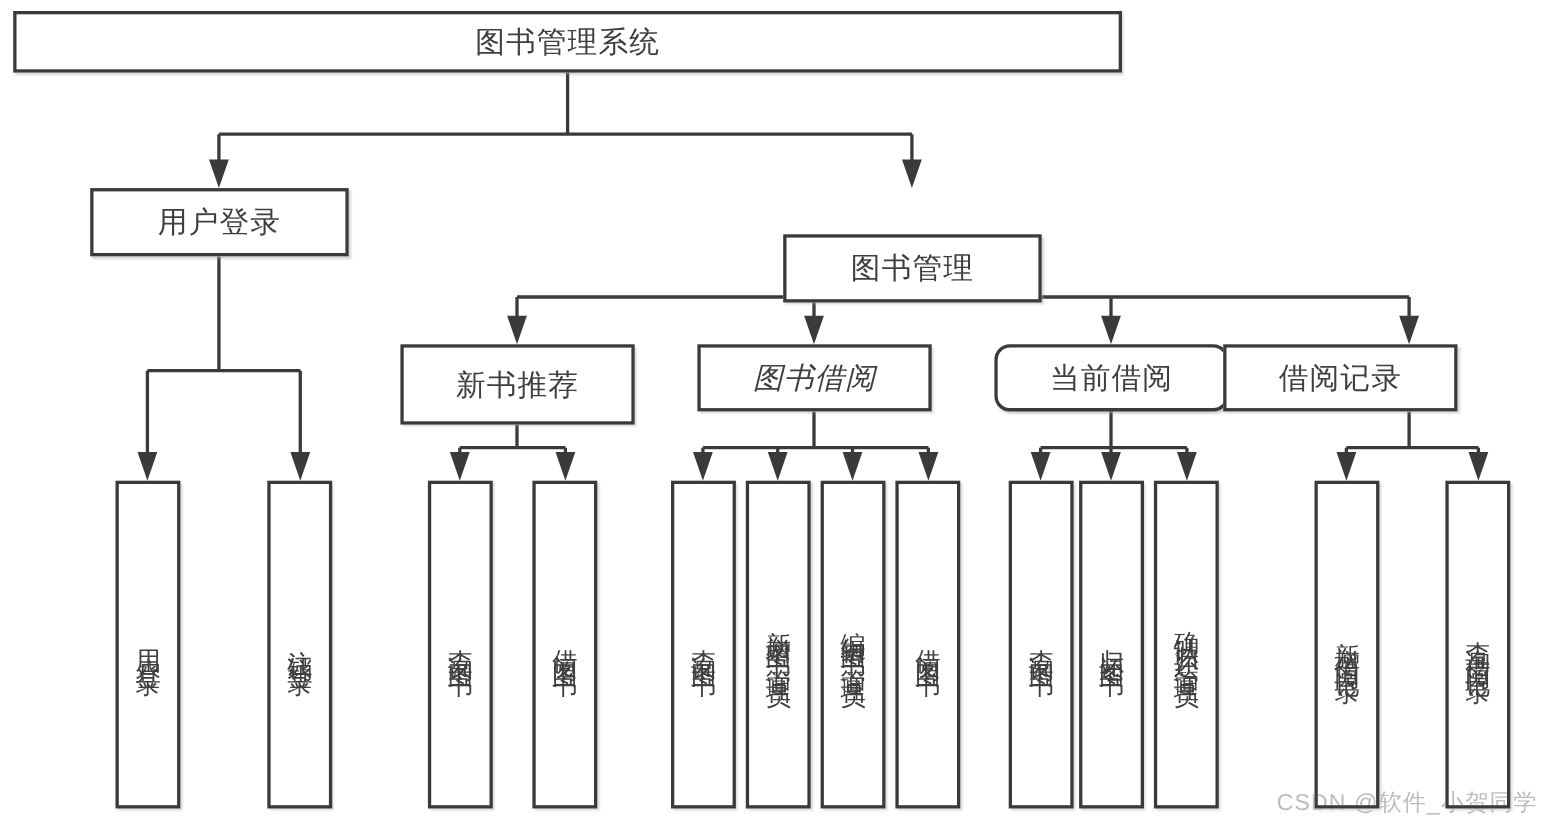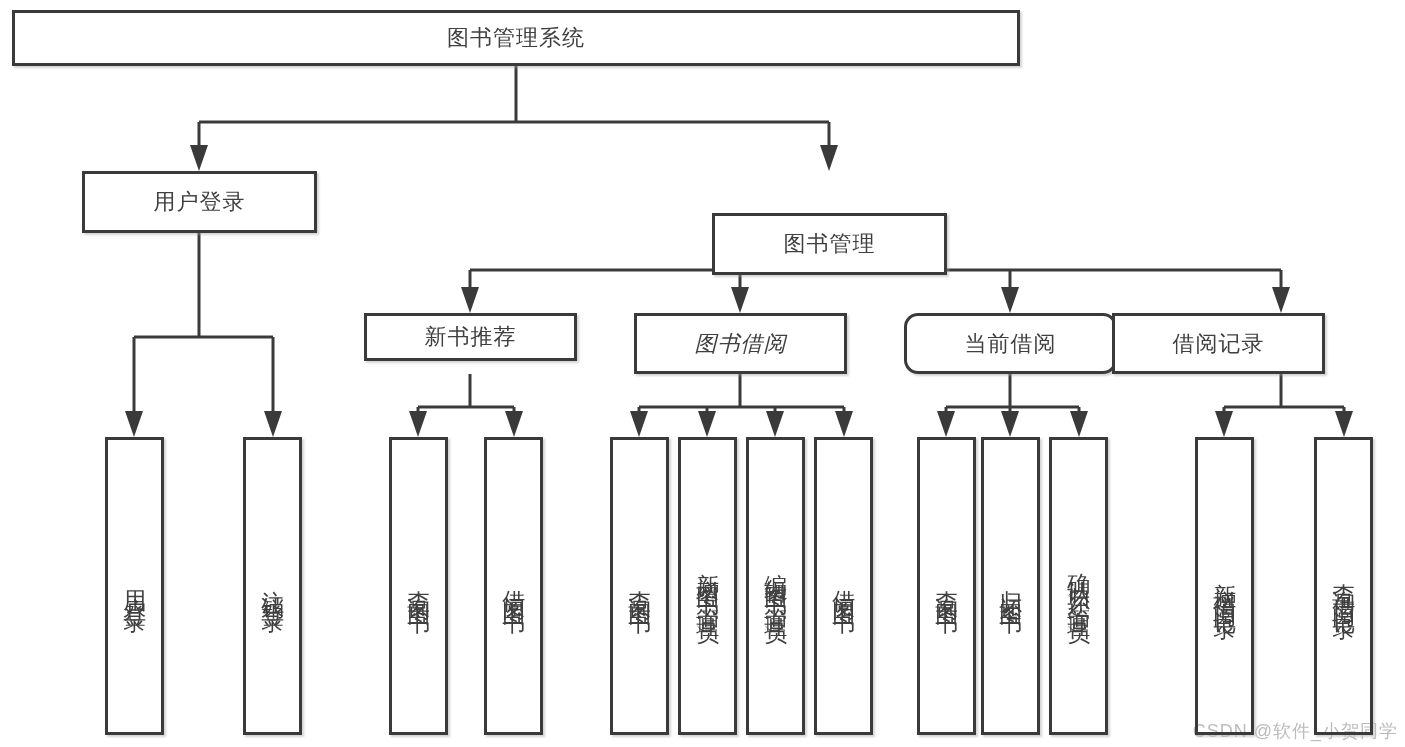--- a/index.html
+++ b/index.html
@@ -29,38 +29,38 @@
     border: 3px solid #3a3a3a;
     background: #ffffff;
     display: flex;
     align-items: center;
     justify-content: center;
     color: #3f3f3f;
     z-index: 2;
     box-shadow: 2px 2px 2px rgba(160,160,160,0.45);
   }
   .h-node {
-    font-size: 22px;
+    font-size: 27px;
     letter-spacing: 1px;
     white-space: nowrap;
   }
   .v-node {
     writing-mode: vertical-rl;
     font-size: 23px;
     letter-spacing: 7px;
     line-height: 1.1;
     white-space: nowrap;
   }
   
   .n-root   { left: 12px;   top: 10px;  width: 1008px; height: 56px; }
   
   .n-l2a    { left: 82px;   top: 171px; width: 235px;  height: 62px; }
   .n-l2b    { left: 712px;  top: 171px; width: 235px;  height: 62px; margin-top: 42px; }
   
-  .n-l3a    { left: 364px;  top: 313px; width: 213px;  height: 48px; }
+  .n-l3a    { left: 364px;  top: 313px; width: 213px;  height: 73px; }
   .n-l3b    { left: 634px;  top: 313px; width: 213px;  height: 61px; font-style: italic; }
   .n-l3c    { left: 904px;  top: 313px; width: 213px;  height: 61px; border-radius: 14px; }
   .n-l3d    { left: 1112px; top: 313px; width: 213px;  height: 61px; }
   
   .leaf     { top: 437px; width: 59px; height: 298px; }
   .n-lf1  { left: 105px; }
   .n-lf2  { left: 243px; }
   .n-lf3  { left: 389px; }
   .n-lf4  { left: 484px; }
   .n-lf5  { left: 610px; }
@@ -69,21 +69,21 @@
   .n-lf8  { left: 814px; }
   .n-lf9  { left: 917px; }
   .n-lf10 { left: 981px; }
   .n-lf11 { left: 1049px; }
   .n-lf12 { left: 1195px; }
   .n-lf13 { left: 1314px; }
   .watermark {
     position: absolute;
     right: 7px;
     bottom: 4px;
-    font-size: 18px;
+    font-size: 21px;
     letter-spacing: 1px;
     color: #bcbcbc;
     z-index: 5;
     mix-blend-mode: darken;
     white-space: nowrap;
   }
 </style>
 </head>
 <body>
 

